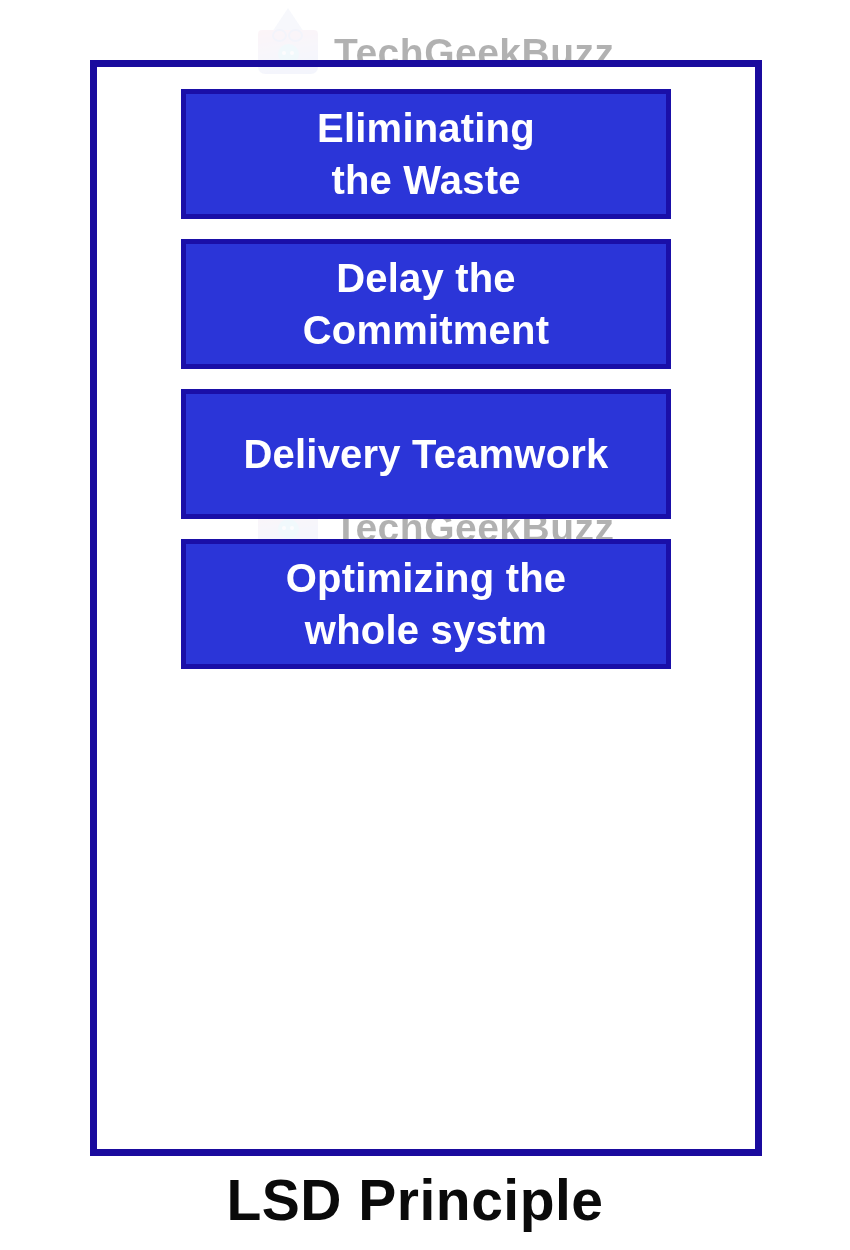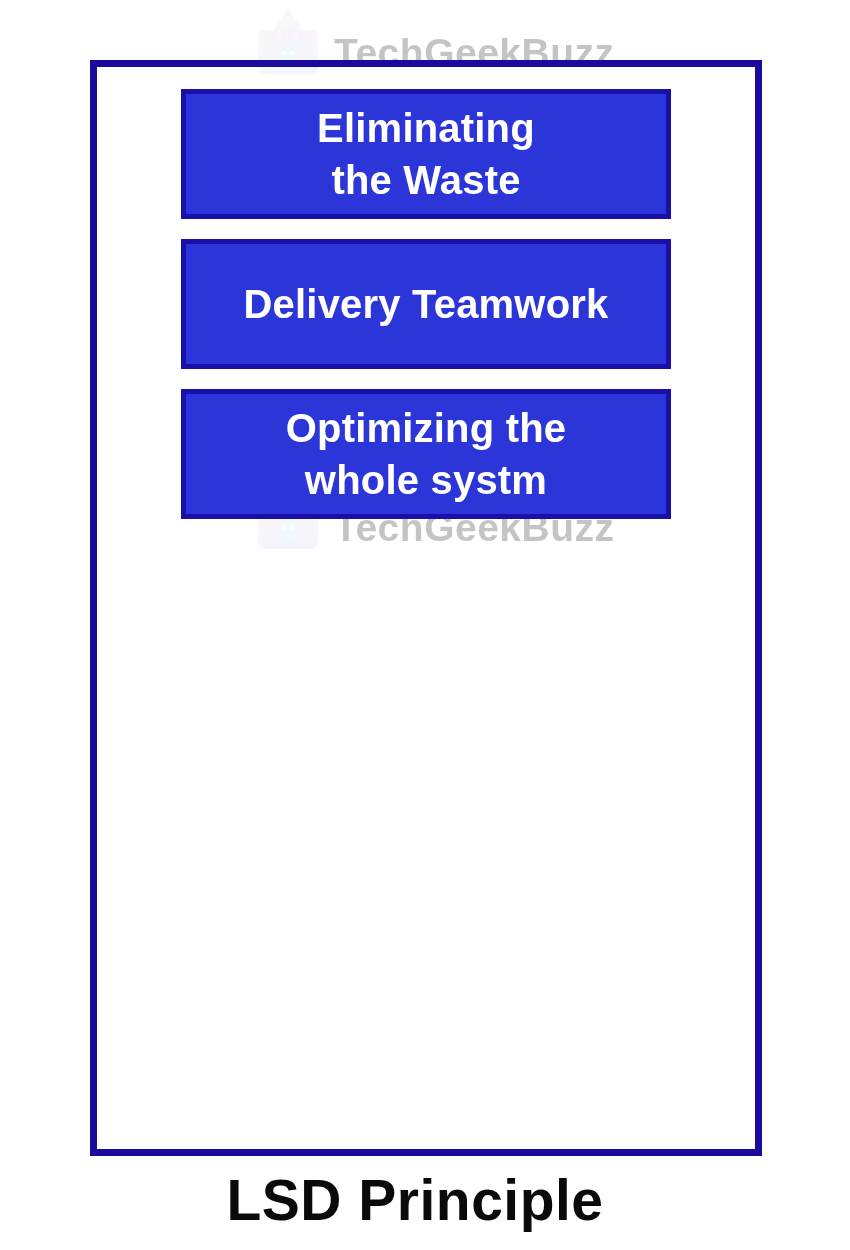--- a/index.html
+++ b/index.html
@@ -92,21 +92,21 @@
     border-radius: 50%;
     background: #ffffff;
   }
   .wm-logo .face:before { left: 4px; }
   .wm-logo .face:after  { left: 12px; }
 
   .wm-text {
     font-size: 39px;
     font-weight: 700;
     letter-spacing: 0.5px;
-    color: #404040;
+    color: #000000;
     opacity: 0.30;
     white-space: nowrap;
     line-height: 1;
     padding-top: 20px;
   }
 
   
   .frame {
     position: absolute;
     left: 90px;
@@ -192,18 +192,20 @@
     <div class="goggle-l"></div>
     <div class="goggle-r"></div>
     <div class="face"></div>
   </div>
   <div class="wm-text">TechGeekBuzz</div>
 </div>
 
 <div class="boxes">
   <div class="principle-box">Eliminating
 the Waste</div>
+  <div class="principle-box">Delay the
+Commitment</div>
   <div class="principle-box">Delivery Teamwork</div>
   <div class="principle-box">Optimizing the
 whole systm</div>
 </div>
 
 <div class="caption">LSD Principle</div>
 
 </body></html>

